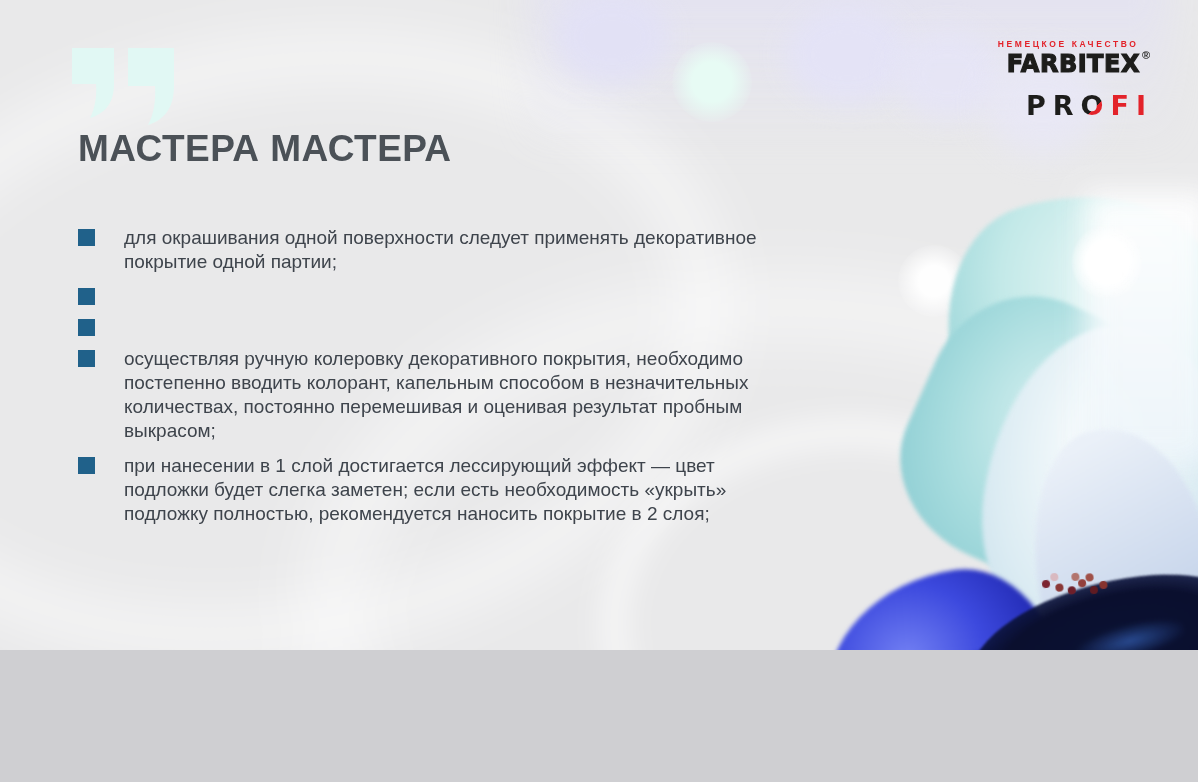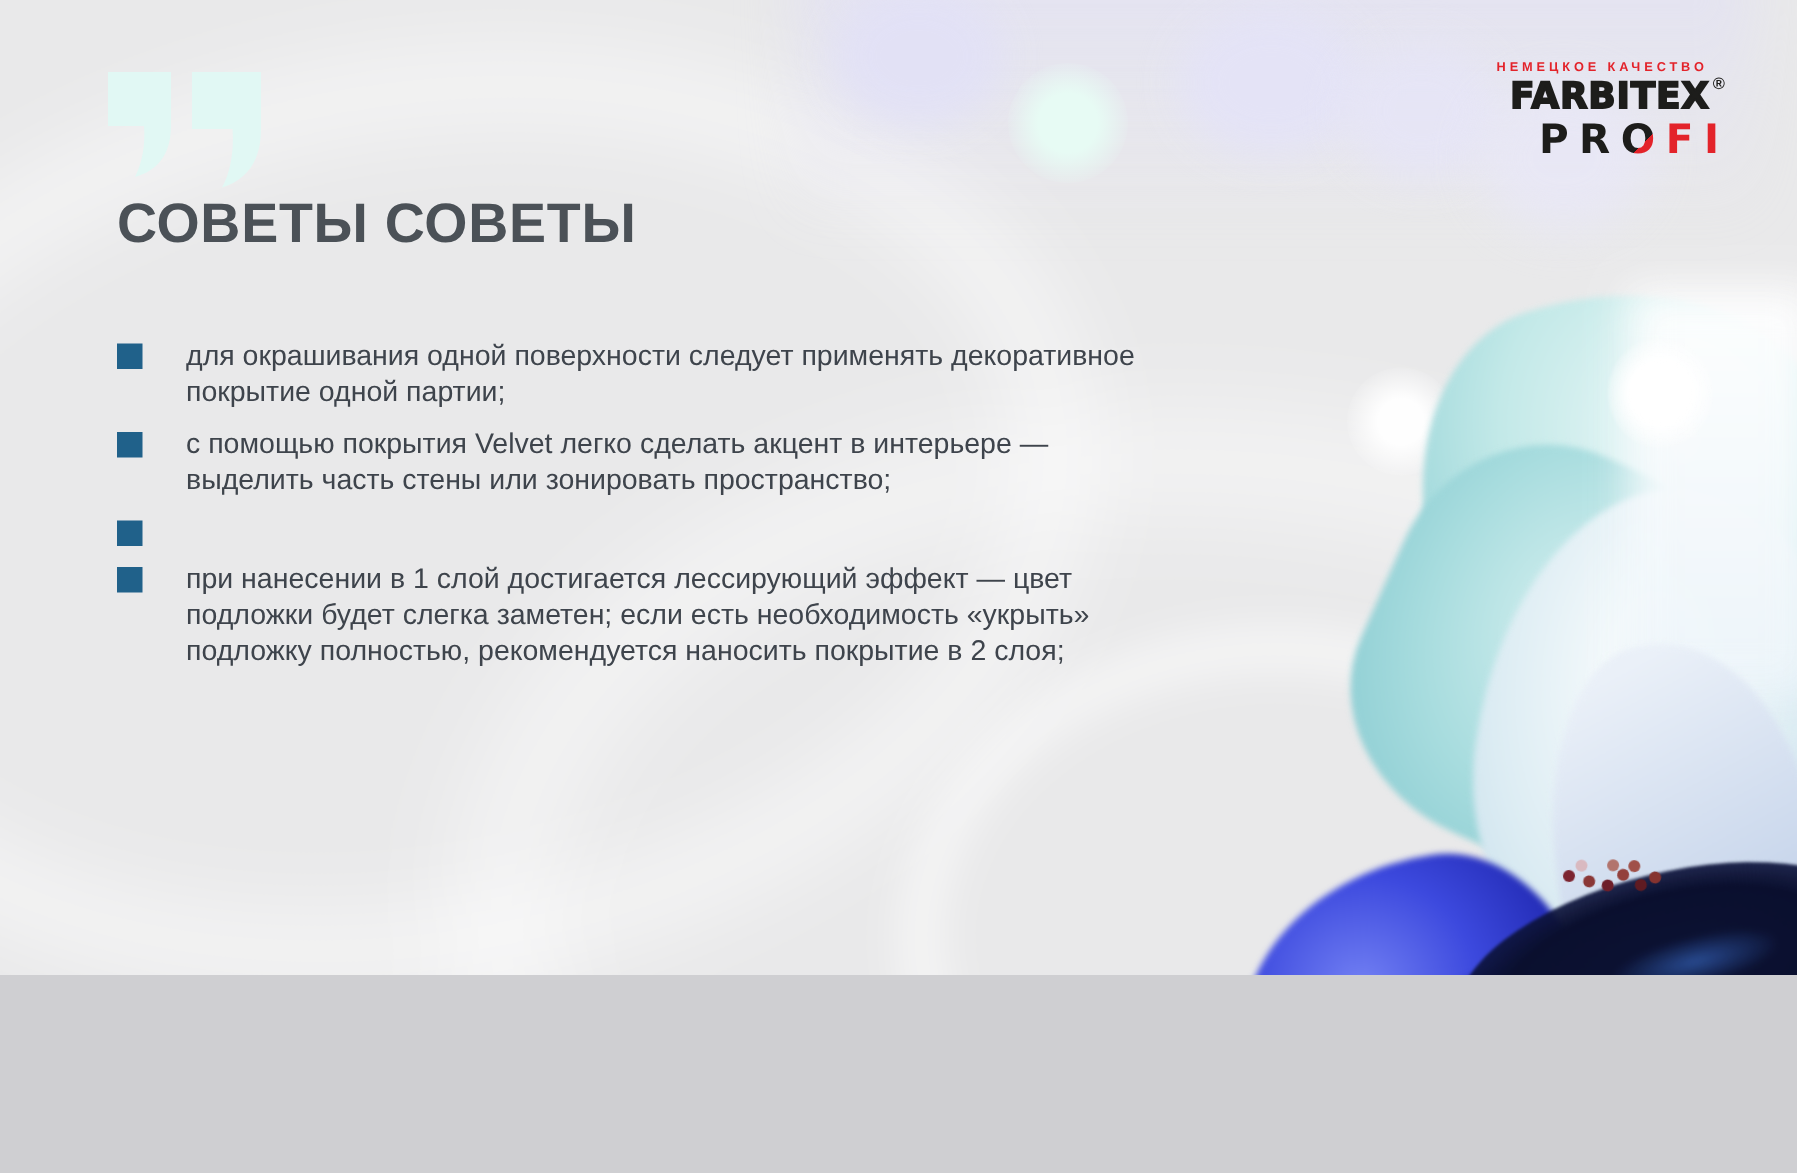--- a/index.html
+++ b/index.html
@@ -51,21 +51,21 @@
   .stamens{left:1042px;top:580px;width:8px;height:8px;border-radius:50%;background:#7c2430;transform:rotate(-6deg);filter:blur(.4px);
     box-shadow:13px 5px 0 #8a3736,25px 9px 0 #6e1f2a,36px 3px 0 #93403c,47px 11px 0 #5f1b22,57px 7px 0 #86332f,30px -4px 0 #b2746d,9px -6px 0 #d9b9c0,44px -2px 0 #a05048;}
   .green-corner{left:1148px;top:665px;width:62px;height:75px;background:#2c4420;border-radius:50% 30% 40% 60%;filter:blur(3px);}
   .dark-corner{left:1135px;top:700px;width:80px;height:95px;background:#101a3c;border-radius:50% 40% 0 0;filter:blur(3px);}
   
   .logo{position:absolute;top:40px;right:50px;text-align:right;line-height:1;}
   .logo-tagline{color:var(--brand-red,#e3232a);font-size:8.5px;font-weight:bold;letter-spacing:2.6px;text-align:left;margin:0 2px 3px 3px;white-space:nowrap;}
   .logo-brand-row{white-space:nowrap;}
   .logo-brand{font-family:"DejaVu Sans",sans-serif;font-weight:700;font-size:24px;letter-spacing:.5px;color:var(--brand-black,#1d1d1b);margin-left:12px;-webkit-text-stroke:1.2px var(--brand-black,#1d1d1b);}
   .logo-reg{font-size:11px;color:var(--brand-black,#1d1d1b);position:relative;top:-13px;left:2px;font-weight:700;}
-  .logo-sub{margin-top:4px;font-family:"DejaVu Sans",sans-serif;font-weight:700;font-size:27px;letter-spacing:7px;color:var(--brand-black,#1d1d1b);white-space:nowrap;margin-right:-5px;}
+  .logo-sub{margin-top:16px;font-family:"DejaVu Sans",sans-serif;font-weight:700;font-size:27px;letter-spacing:7px;color:var(--brand-black,#1d1d1b);white-space:nowrap;margin-right:-5px;}
   .logo-sub-red{color:var(--brand-red,#e3232a);}
   .logo-sub-o{color:var(--brand-black,#1d1d1b);}
   @supports ((-webkit-background-clip:text) or (background-clip:text)){
     .logo-sub-o{background:linear-gradient(135deg,var(--brand-black,#1d1d1b) 52%,var(--brand-red,#e3232a) 52%);
       -webkit-background-clip:text;background-clip:text;color:transparent;}
   }
   
   .quote-icon{position:absolute;left:72px;top:48px;}
   .title{position:absolute;left:78px;top:128px;margin:0;font-size:37px;font-weight:700;letter-spacing:.5px;color:var(--title-gray,#4b5157);}
   
@@ -110,35 +110,40 @@
     <div class="logo-sub"><span class="logo-sub-black">PR</span><span class="logo-sub-o">O</span><span class="logo-sub-red">FI</span></div>
   </div>
 
   <div class="quote-icon">
     <svg width="104" height="80" viewBox="0 0 104 80" aria-hidden="true">
       <path d="M0 0 H42 V36 C42 56 32 66 18 70 C23 60 25 48 24 36 H0 Z" fill="#e1f8f4"></path>
       <path d="M56 0 H102 V38 C102 60 92 72 76 77 C82 66 84 52 83 38 H56 Z" fill="#e1f8f4"></path>
     </svg>
   </div>
 
-  <h1 class="title">СОВЕТЫ СОВЕТЫ</h1>
+  <h1 class="title">МАСТЕРА МАСТЕРА</h1>
 
   <ul class="tips">
     <li>
         <span class="tip-bullet"></span>
         <span class="tip-text">для окрашивания одной поверхности следует применять декоративное
 покрытие одной партии;</span>
       </li>
     <li>
         <span class="tip-bullet"></span>
-        <span class="tip-text">с помощью покрытия Velvet легко сделать акцент в интерьере —
-выделить часть стены или зонировать пространство;</span>
       </li>
     <li>
         <span class="tip-bullet"></span>
+      </li>
+    <li>
+        <span class="tip-bullet"></span>
+        <span class="tip-text">осуществляя ручную колеровку декоративного покрытия, необходимо
+постепенно вводить колорант, капельным способом в незначительных
+количествах, постоянно перемешивая и оценивая результат пробным
+выкрасом;</span>
       </li>
     <li>
         <span class="tip-bullet"></span>
         <span class="tip-text">при нанесении в 1 слой достигается лессирующий эффект — цвет
 подложки будет слегка заметен; если есть необходимость «укрыть»
 подложку полностью, рекомендуется наносить покрытие в 2 слоя;</span>
       </li>
   </ul>
 
 </div>

